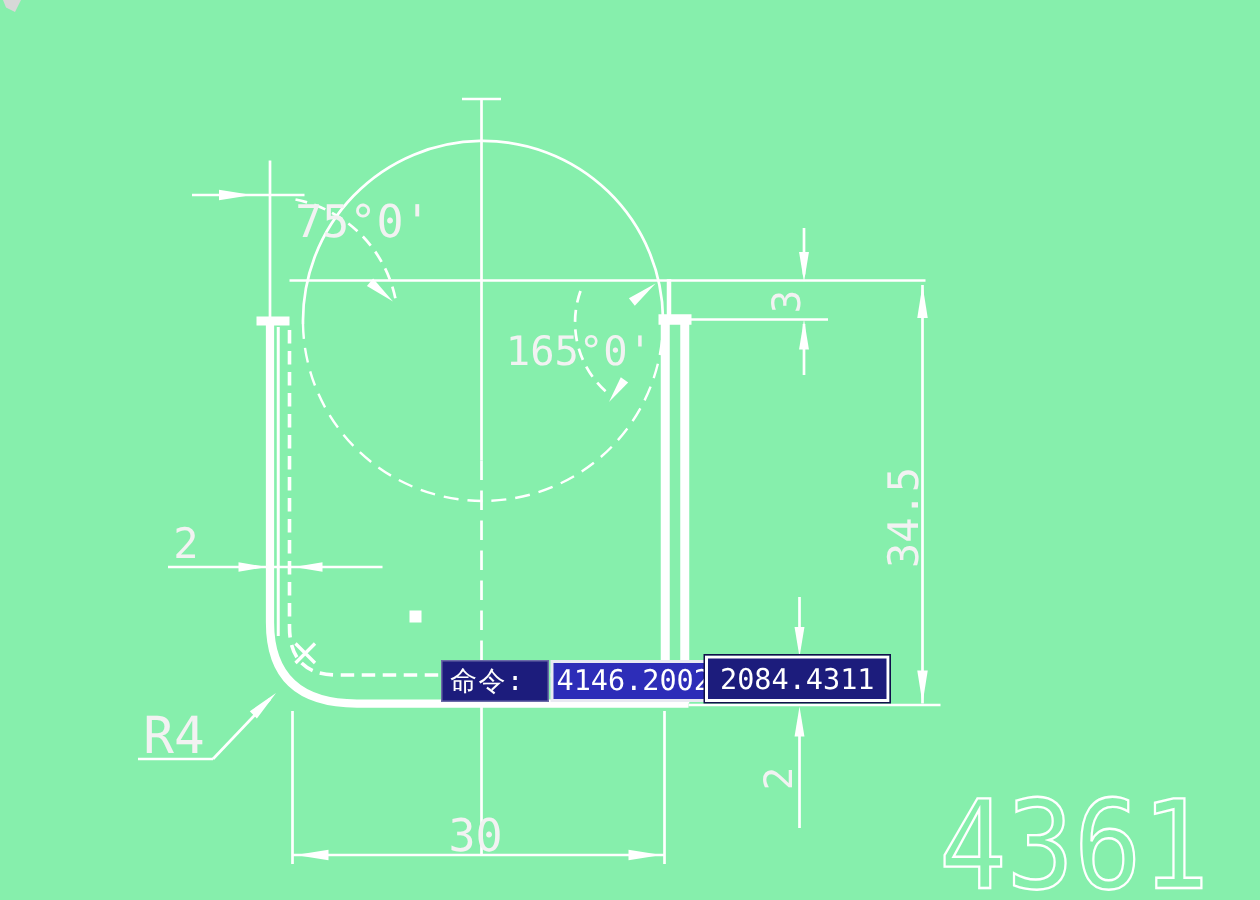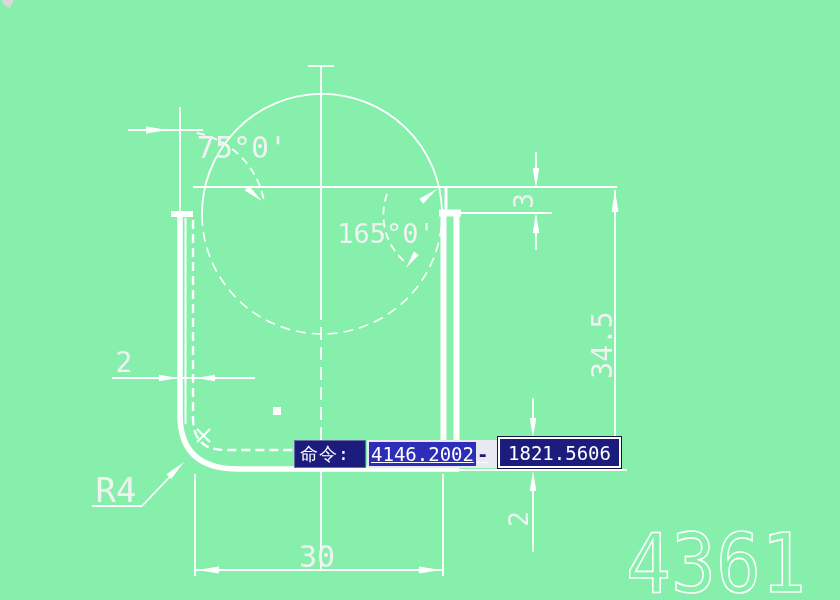--- a/index.html
+++ b/index.html
@@ -19,24 +19,23 @@
   .cmdbar{position:absolute;top:437px;left:294px;height:31px;display:flex;align-items:flex-end;}
   .cmdbox{
     box-sizing:border-box;height:28px;display:flex;align-items:center;
     font-size:18px;color:#ffffff;
   }
   .box-prompt{
     width:72px;background:#1c1c7c;border:1px solid #6a6aa8;
     padding-left:5px;letter-spacing:1px;
   }
   .box-x{
-    width:131px;background:#e9e9f2;margin-left:1px;
+    width:103px;background:#e9e9f2;margin-left:1px;
     display:flex;align-items:center;justify-content:flex-start;
     font-size:19px;
-    text-decoration:underline;
   }
   .box-x .sel{
     background:#2d2db8;color:#fff;padding:1px 2px;margin-left:2px;white-space:nowrap;
   }
   .box-x .sep{color:#1a1a70;font-weight:bold;margin-left:1px;}
   .box-y{
     width:123px;height:31px;background:#1c1c7c;border:2px solid #ffffff;
     outline:1px solid #10104a;
     display:flex;align-items:center;justify-content:center;
     font-size:19px;white-space:nowrap;
@@ -156,21 +155,21 @@
 
   <div class="cmdbar">
     <div class="cmdbox box-prompt">
       <span>命令:</span>
     </div>
     <div class="cmdbox box-x">
       <span class="sel">4146.2002</span>
       <span class="sep">-</span>
     </div>
     <div class="cmdbox box-y">
-      <span>1821.5606</span>
+      <span>2084.4311</span>
     </div>
   </div>
 
   <svg class="corner-mark" width="16" height="9" viewBox="0 0 16 9">
     <polygon points="2,0 14,0 10,8 4,5" fill="#d8d8d8"></polygon>
   </svg>
 
 </div>
 
 </body></html>

